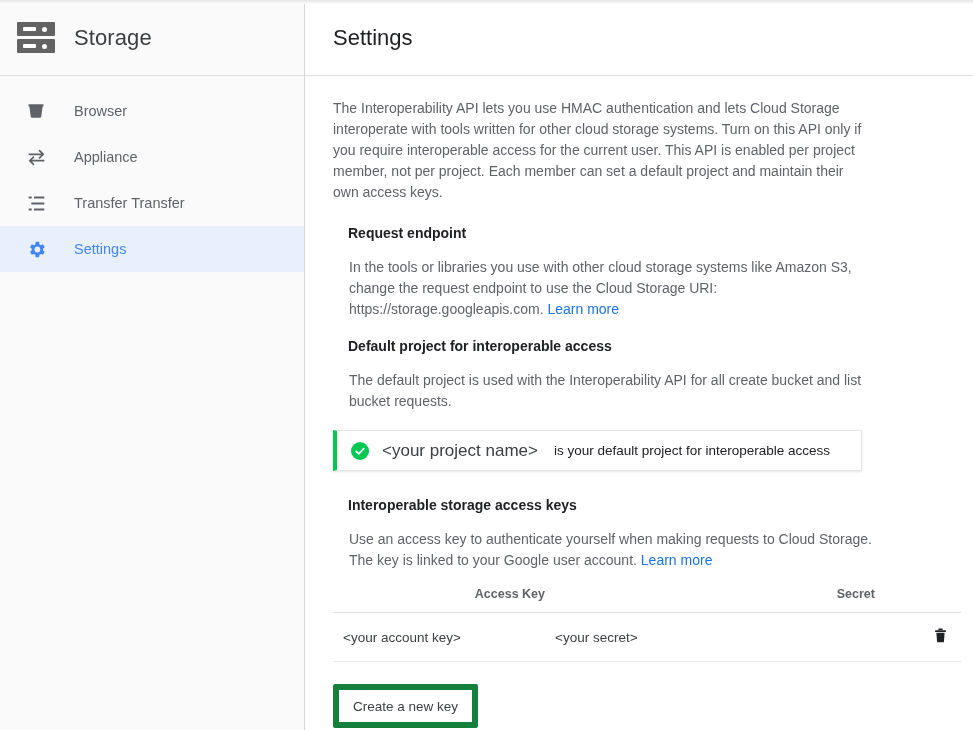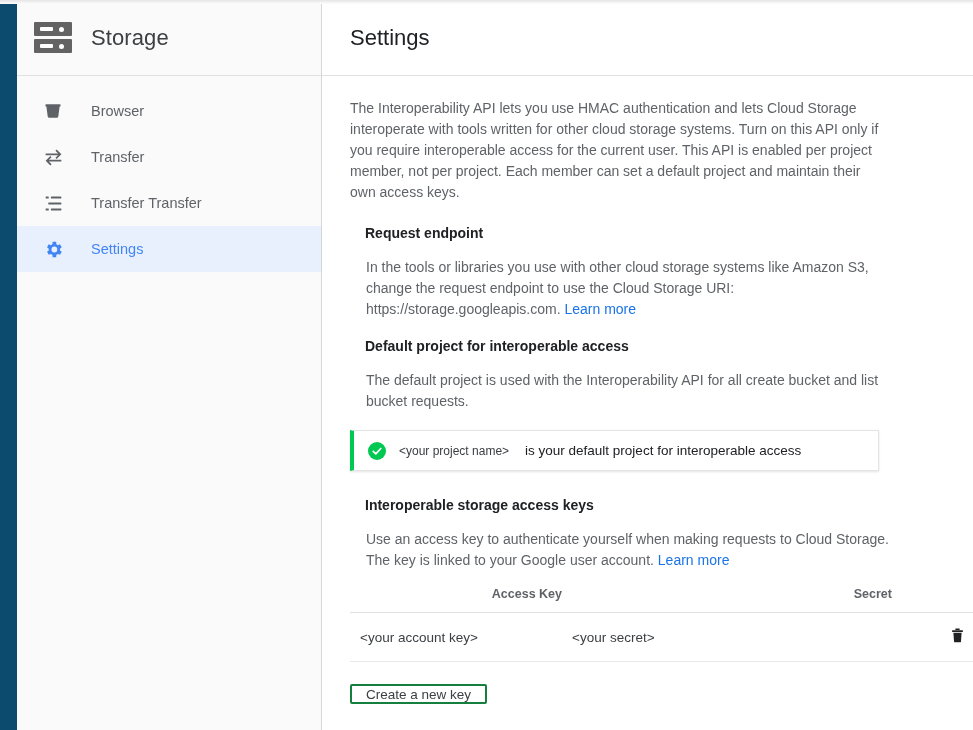--- a/index.html
+++ b/index.html
@@ -14,21 +14,20 @@
     font-family: "Liberation Sans", sans-serif;
     -webkit-font-smoothing: antialiased;
   }
 
   #app {
     position: relative;
     width: 973px;
     height: 730px;
     display: flex;
     background: #0c4a6e;
-    padding-left: 17px;
   }
 
   
   .top-strip {
     position: absolute;
     top: 0; left: 0;
     width: 973px;
     height: 4px;
     background: linear-gradient(to bottom, #e6e6e6 0%, #f3f3f3 60%, #ffffff 100%);
     z-index: 5;
@@ -230,21 +229,21 @@
     height: 18px;
     min-width: 18px;
     border-radius: 50%;
     background: #00c853;
     display: flex;
     align-items: center;
     justify-content: center;
     margin-right: 13px;
   }
   .project-name {
-    font-size: 12px;
+    font-size: 17px;
     color: #3c4043;
     margin-right: 16px;
   }
   .project-msg {
     font-size: 13.5px;
     color: #202124;
   }
 
   
   .keys-table {
@@ -272,24 +271,24 @@
   .trash-btn {
     background: none;
     border: none;
     cursor: pointer;
     padding: 0;
     line-height: 0;
   }
 
   .create-key-btn {
     margin-top: 22px;
-    height: 20px;
+    height: 44px;
     padding: 0 14px;
     background: #ffffff;
-    border: 2px solid #15803d;
+    border: 6px solid #15803d;
     border-radius: 2px;
     font-size: 13.5px;
     font-family: "Liberation Sans", sans-serif;
     color: #3c4043;
     cursor: pointer;
   }
 </style>
 </head>
 <body>
 
@@ -319,21 +318,21 @@
         <span class="nav-label">Browser</span>
       </div>
 
       <div class="nav-item">
         <span class="nav-icon">
           <svg width="21" height="21" viewBox="0 0 24 24" fill="currentColor" aria-hidden="true">
             <path d="M3 8.5h14.2l-3-3 1.4-1.4L21 9.5l-5.4 5.4-1.4-1.4 3-3H3v-2z" transform="translate(0,-1.2)"></path>
             <path d="M21 15.5H6.8l3 3-1.4 1.4L3 14.5l5.4-5.4 1.4 1.4-3 3H21v2z" transform="translate(0,1.2)"></path>
           </svg>
         </span>
-        <span class="nav-label">Transfer</span>
+        <span class="nav-label">Appliance</span>
       </div>
 
       <div class="nav-item">
         <span class="nav-icon">
           <svg width="21" height="21" viewBox="0 0 24 24" fill="currentColor" aria-hidden="true">
             <rect x="9" y="4" width="12" height="2.3" rx="0.5"></rect>
             <rect x="6" y="10.8" width="15" height="2.3" rx="0.5"></rect>
             <rect x="9" y="17.6" width="12" height="2.3" rx="0.5"></rect>
             <rect x="3" y="4" width="3.6" height="2.3" rx="0.5"></rect>
             <rect x="3" y="17.6" width="3.6" height="2.3" rx="0.5"></rect>

